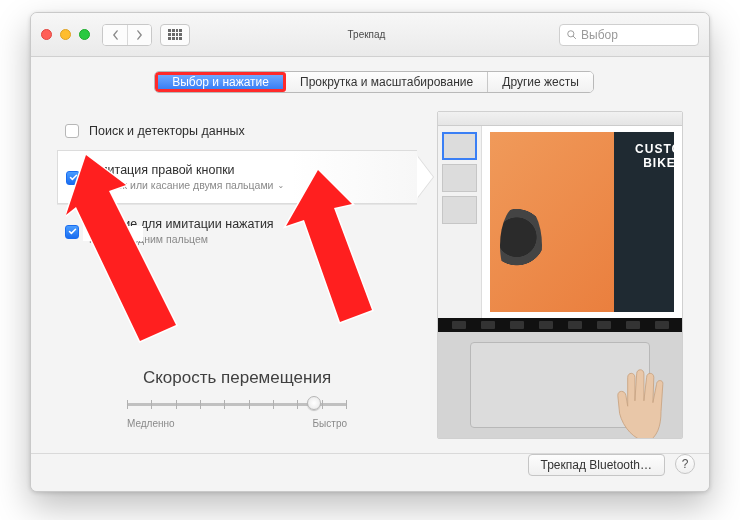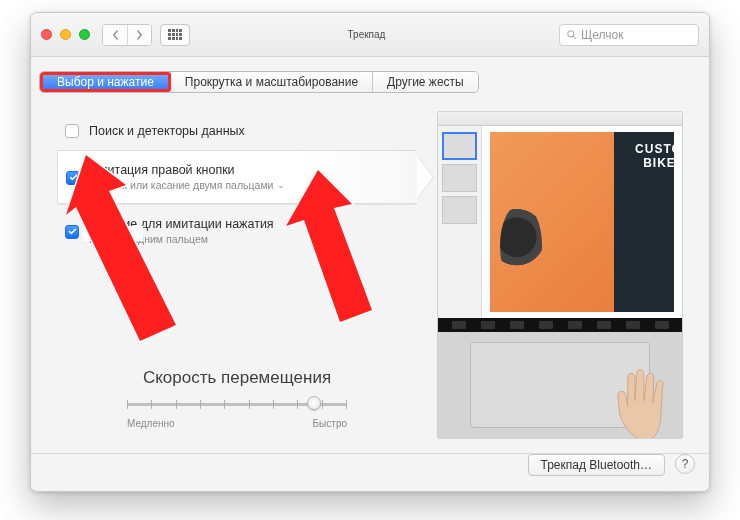--- a/index.html
+++ b/index.html
@@ -81,21 +81,21 @@
     width:140px;height:22px;
     border:1px solid #cfcfcf;border-radius:4px;
     background:#fff;
     display:flex;align-items:center;
     padding:0 6px;gap:4px;
     color:#9a9a9a;font-size:12px;
   }
   .search svg { width:11px;height:11px; flex:0 0 auto; }
   .tabs {
     padding-top:14px;
-    display:flex;justify-content:flex-start;padding-left:8px;
+    display:flex;justify-content:center;padding-left:8px;
   }
   .seg {
     display:flex;
     border:1px solid #b9b9b9;
     border-radius:5px;overflow:hidden;
     height:22px;
     background:#fff;
     font-size:12px;
   }
   .seg-item {
@@ -325,21 +325,21 @@
           <span></span>
           <span></span>
       </div>
     </div>
     <div class="title">Трекпад</div>
     <div class="search">
       <svg viewBox="0 0 16 16">
           <circle cx="7" cy="7" r="4.5" fill="none" stroke="#9a9a9a" stroke-width="1.4"></circle>
           <line x1="10.5" y1="10.5" x2="14" y2="14" stroke="#9a9a9a" stroke-width="1.4" stroke-linecap="round"></line>
         </svg>
-      <span>Щелчок</span>
+      <span>Выбор</span>
     </div>
   </div>
 
   <div class="tabs">
     <div class="seg">
       <span class="seg-highlight">
         <span class="seg-item active">Выбор и нажатие</span>
       </span>
       <span class="seg-item">Прокрутка и масштабирование</span>
       <span class="seg-item">Другие жесты</span>

